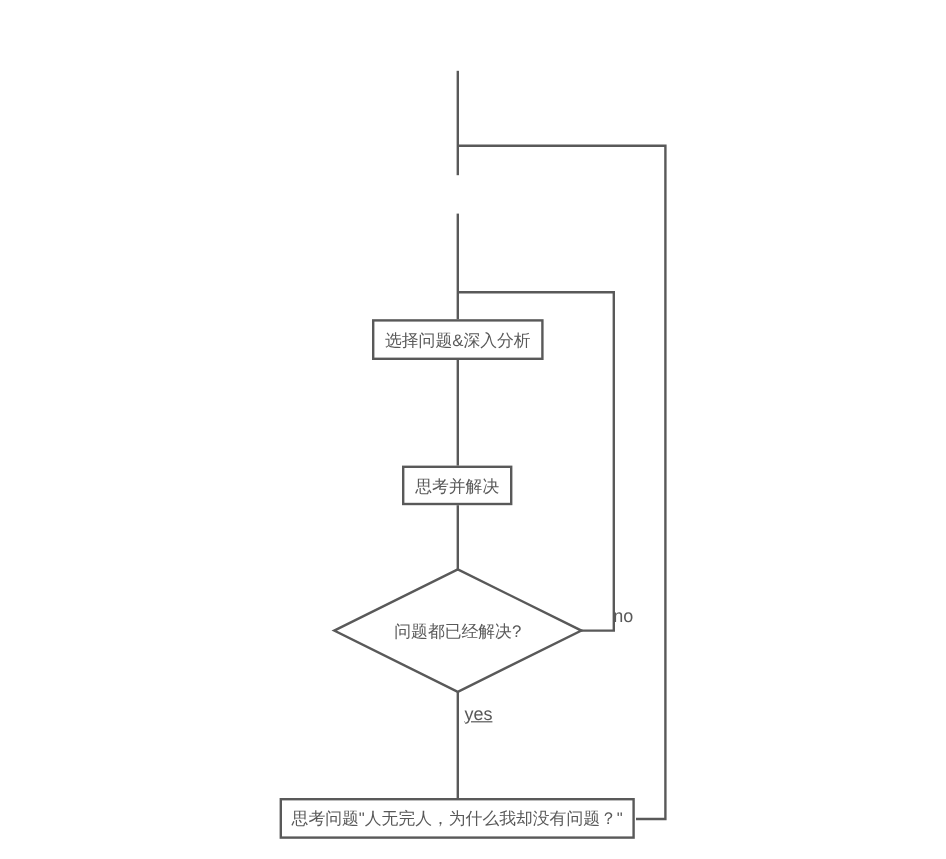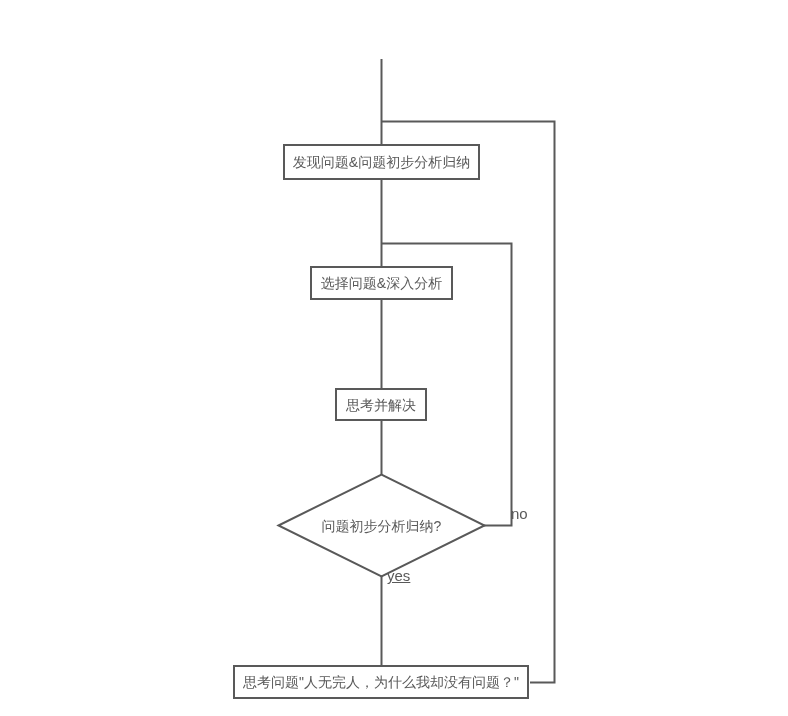--- a/index.html
+++ b/index.html
@@ -89,27 +89,26 @@
     <path d="M381.5 298 L381.5 390"></path>
 
     <path d="M381.5 419 L381.5 476"></path>
 
     <path d="M381.5 575 L381.5 667"></path>
 
     <polygon points="278.5,525.5 381.5,474.5 484.5,525.5 381.5,576.5"></polygon>
   </svg>
 
 
-  <div class="node" style="left:283px; top:144px; width:197px; height:36px;">发现问题&amp;问题初步分析归纳</div>
 
   <div class="node" style="left:310px; top:266px; width:143px; height:34px;">选择问题&amp;深入分析</div>
 
   <div class="node" style="left:335px; top:388px; width:92px; height:33px;">思考并解决</div>
 
-  <div class="diamond-label" style="left:278px; top:474px; width:207px; height:103px;">问题初步分析归纳?</div>
+  <div class="diamond-label" style="left:278px; top:474px; width:207px; height:103px;">问题都已经解决?</div>
 
   <div class="node" style="left:233px; top:665px; width:296px; height:34px;">思考问题"人无完人，为什么我却没有问题？"</div>
 
   <div class="edge-label" style="left:511px; top:506px;">no</div>
 
-  <div class="edge-label" style="left:387px; top:568px;text-decoration:underline;">yes</div>
+  <div class="edge-label" style="left:387px; top:588px;text-decoration:underline;">yes</div>
 
 </div>
 
 </body></html>

